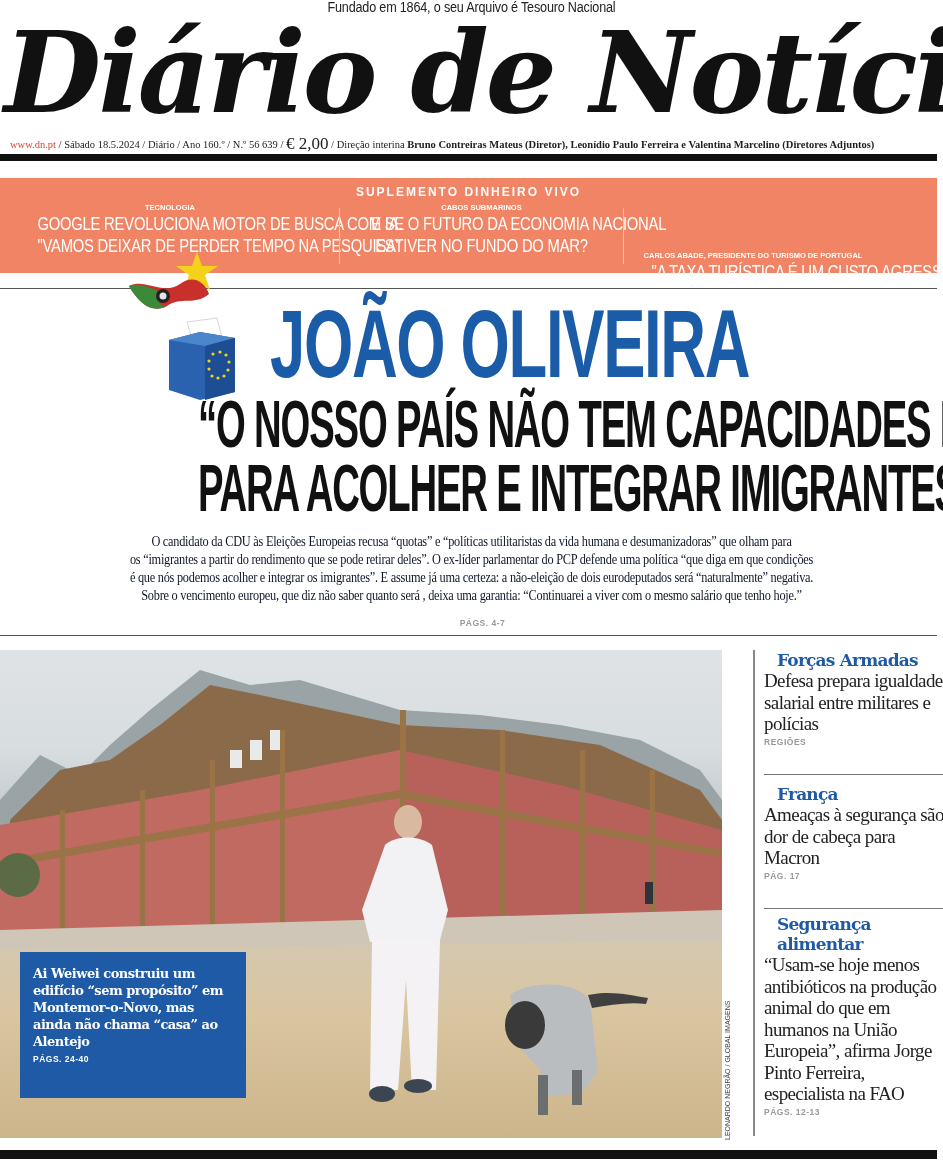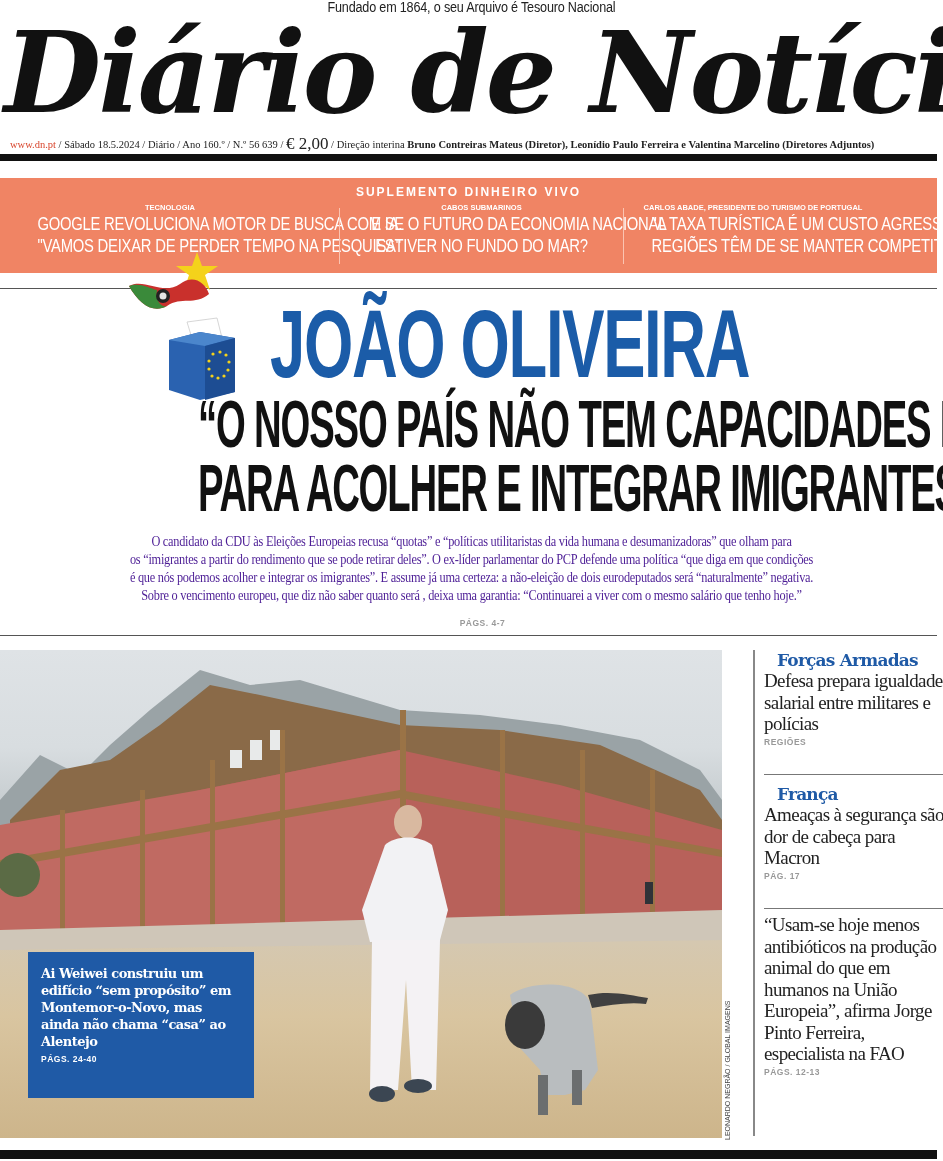--- a/index.html
+++ b/index.html
@@ -34,34 +34,34 @@
 
   .illus { position: absolute; top: 252px; left: 125px; width: 115px; height: 150px; }
   .lead-name { position: absolute; top: 296px; left: 270px; width: 400px; height: 95px; text-align: left;
     font-family: "Liberation Sans Narrow", "Liberation Sans", sans-serif; font-weight: bold; color: #1b5ca8;
     font-size: 96px; line-height: 95px; transform: scaleX(0.66); transform-origin: left top; white-space: nowrap; letter-spacing: -2px; }
   .lead-quote { position: absolute; top: 392px; left: 0; width: 943px; text-align: center; color: #111;
     font-family: "Liberation Sans Narrow", "Liberation Sans", sans-serif; font-weight: bold;
     font-size: 66px; line-height: 64px; }
   .lead-quote div { transform: scaleX(0.58); white-space: nowrap; letter-spacing: -2px; }
   .lead-body { position: absolute; top: 532px; left: 0; width: 943px; text-align: center;
-    font-family: "Liberation Serif", serif; font-size: 14.5px; line-height: 18px; color: #4c1d95; }
+    font-family: "Liberation Serif", serif; font-size: 14.5px; line-height: 18px; color: #0f172a; }
   .lead-body div { transform: scaleX(0.85); white-space: nowrap; letter-spacing: -0.3px; }
   .pags { font-family: "Liberation Sans", sans-serif; font-weight: bold; color: #999; font-size: 8.5px; letter-spacing: 0.5px; }
   .lead-pags { position: absolute; top: 612px; left: 0; width: 943px; text-align: center; padding-left: 22px; }
 
   .photo { position: absolute; top: 650px; left: 0; width: 722px; height: 488px; overflow: hidden;
     background: linear-gradient(180deg, #dfe3e6 0%, #d8dde0 20%, #c9cfd2 30%, #d5c8b0 60%, #d9c5a0 75%, #cdb58b 100%); }
   .photo svg { position: absolute; top: 0; left: 0; }
   .credit { position: absolute; top: 990px; left: 720px; width: 14px; height: 150px;
     font-family: "Liberation Sans", sans-serif; font-size: 7px; color: #444; }
   .credit span { position: absolute; left: 0; bottom: 0; transform: rotate(-90deg); transform-origin: left bottom;
     white-space: nowrap; left: 11px; }
 
-  .caption-box { position: absolute; top: 952px; left: 28px; width: 226px; height: 146px; background: #1f5aa6;
+  .caption-box { position: absolute; top: 952px; left: 20px; width: 226px; height: 146px; background: #1f5aa6;
     padding: 13px 13px; color: #fff; }
   .caption-box .cap-text { font-family: "DejaVu Serif", serif; font-weight: bold; font-size: 13px; line-height: 17px; letter-spacing: -0.5px; }
   .caption-box .pags { color: #fff; margin-top: 4px; display: block; }
 
   .side { position: absolute; top: 650px; left: 753px; width: 190px; height: 486px; border-left: 2px solid #888; }
   .side-item { position: absolute; left: 9px; width: 180px; }
   .side-item .sec { font-family: "DejaVu Serif", serif; font-weight: bold; color: #1f5aa6; font-size: 17px; line-height: 20px; letter-spacing: -0.8px; margin-left: 13px; }
   .side-item .txt { font-family: "Liberation Serif", serif; font-size: 19px; line-height: 21.5px; color: #222; letter-spacing: -0.6px; }
   .side-item .pags { display: block; margin-top: 2px; }
   .side-rule { position: absolute; left: 9px; width: 180px; height: 1px; background: #777; }
@@ -93,21 +93,21 @@
     <div class="headline">GOOGLE REVOLUCIONA MOTOR DE BUSCA COM IA.</div>
     <div class="headline">"VAMOS DEIXAR DE PERDER TEMPO NA PESQUISA"</div>
   </div>
   <div class="sup-div" style="left:339px;"></div>
   <div class="sup-col" style="left:340px;width:283px;">
     <div class="kicker">CABOS SUBMARINOS</div>
     <div class="headline">E SE O FUTURO DA ECONOMIA NACIONAL</div>
     <div class="headline">ESTIVER NO FUNDO DO MAR?</div>
   </div>
   <div class="sup-div" style="left:623px;"></div>
-  <div class="sup-col" style="left:623px;width:260px;">
+  <div class="sup-col" style="left:623px;width:260px;margin-top:48px;">
     <div class="kicker">CARLOS ABADE, PRESIDENTE DO TURISMO DE PORTUGAL</div>
     <div class="headline">"A TAXA TURÍSTICA É UM CUSTO AGRESSIVO.</div>
     <div class="headline">REGIÕES TÊM DE SE MANTER COMPETITIVAS"</div>
   </div>
 </div>
 
 <div class="rule-thin" style="top:288px;"></div>
 
 <div class="illus">
   <svg width="115" height="150" viewBox="0 0 115 150">
@@ -213,18 +213,19 @@
     <span class="pags">REGIÕES</span>
   </div>
   <div class="side-rule" style="top:124px;"></div>
   <div class="side-item" style="top:134px;">
     <div class="sec">França</div>
     <div class="txt">Ameaças à segurança são dor de cabeça para Macron</div>
     <span class="pags">PÁG. 17</span>
   </div>
   <div class="side-rule" style="top:258px;"></div>
   <div class="side-item" style="top:264px;">
+    <div class="sec">Segurança alimentar</div>
     <div class="txt">“Usam-se hoje menos antibióticos na produção animal do que em humanos na União Europeia”, afirma Jorge Pinto Ferreira, especialista na FAO</div>
     <span class="pags">PÁGS. 12-13</span>
   </div>
 </div>
 
 <div class="rule-bottom"></div>
 
 </body></html>

